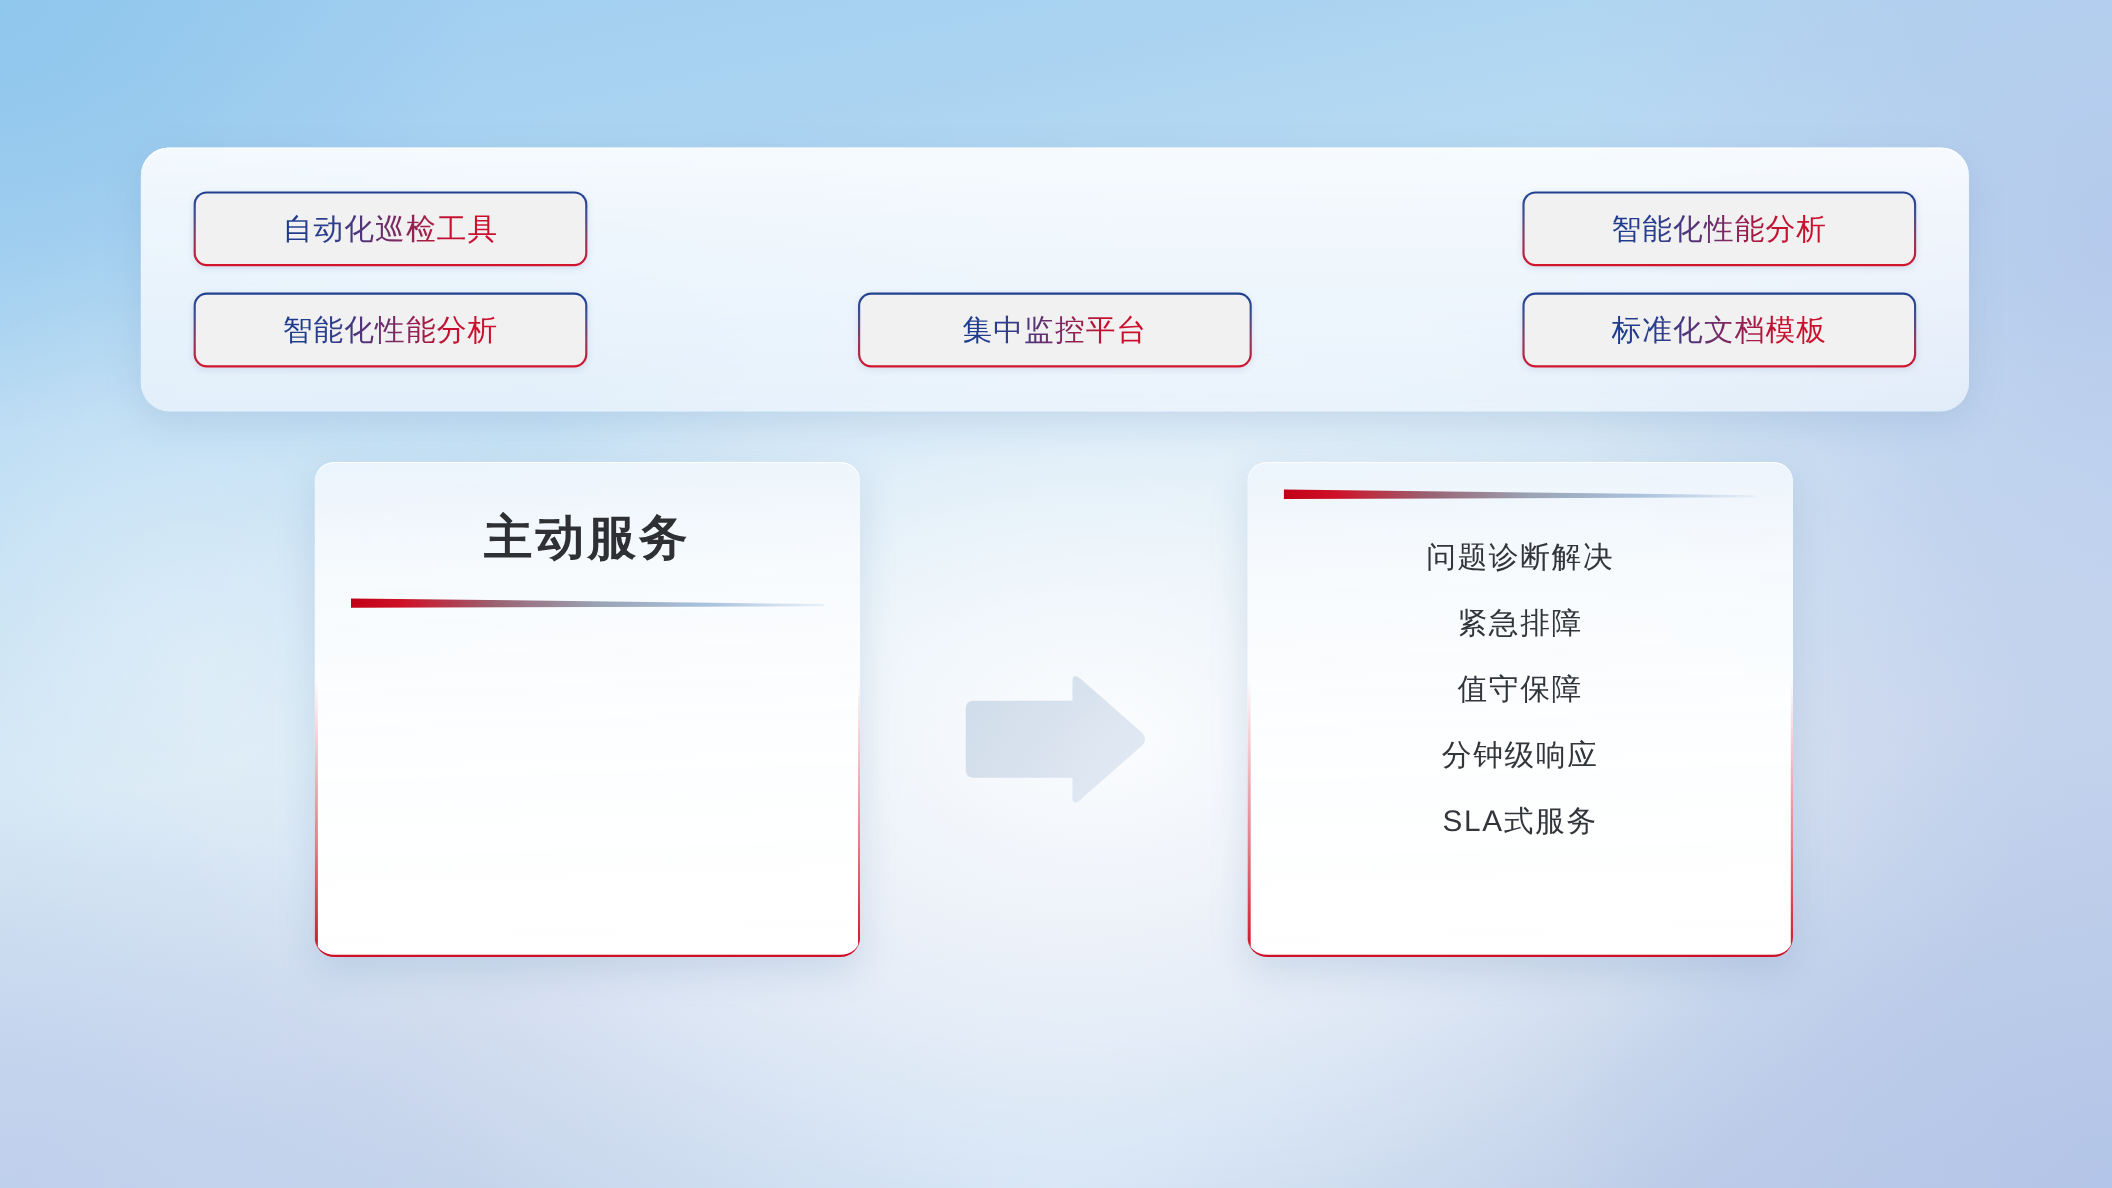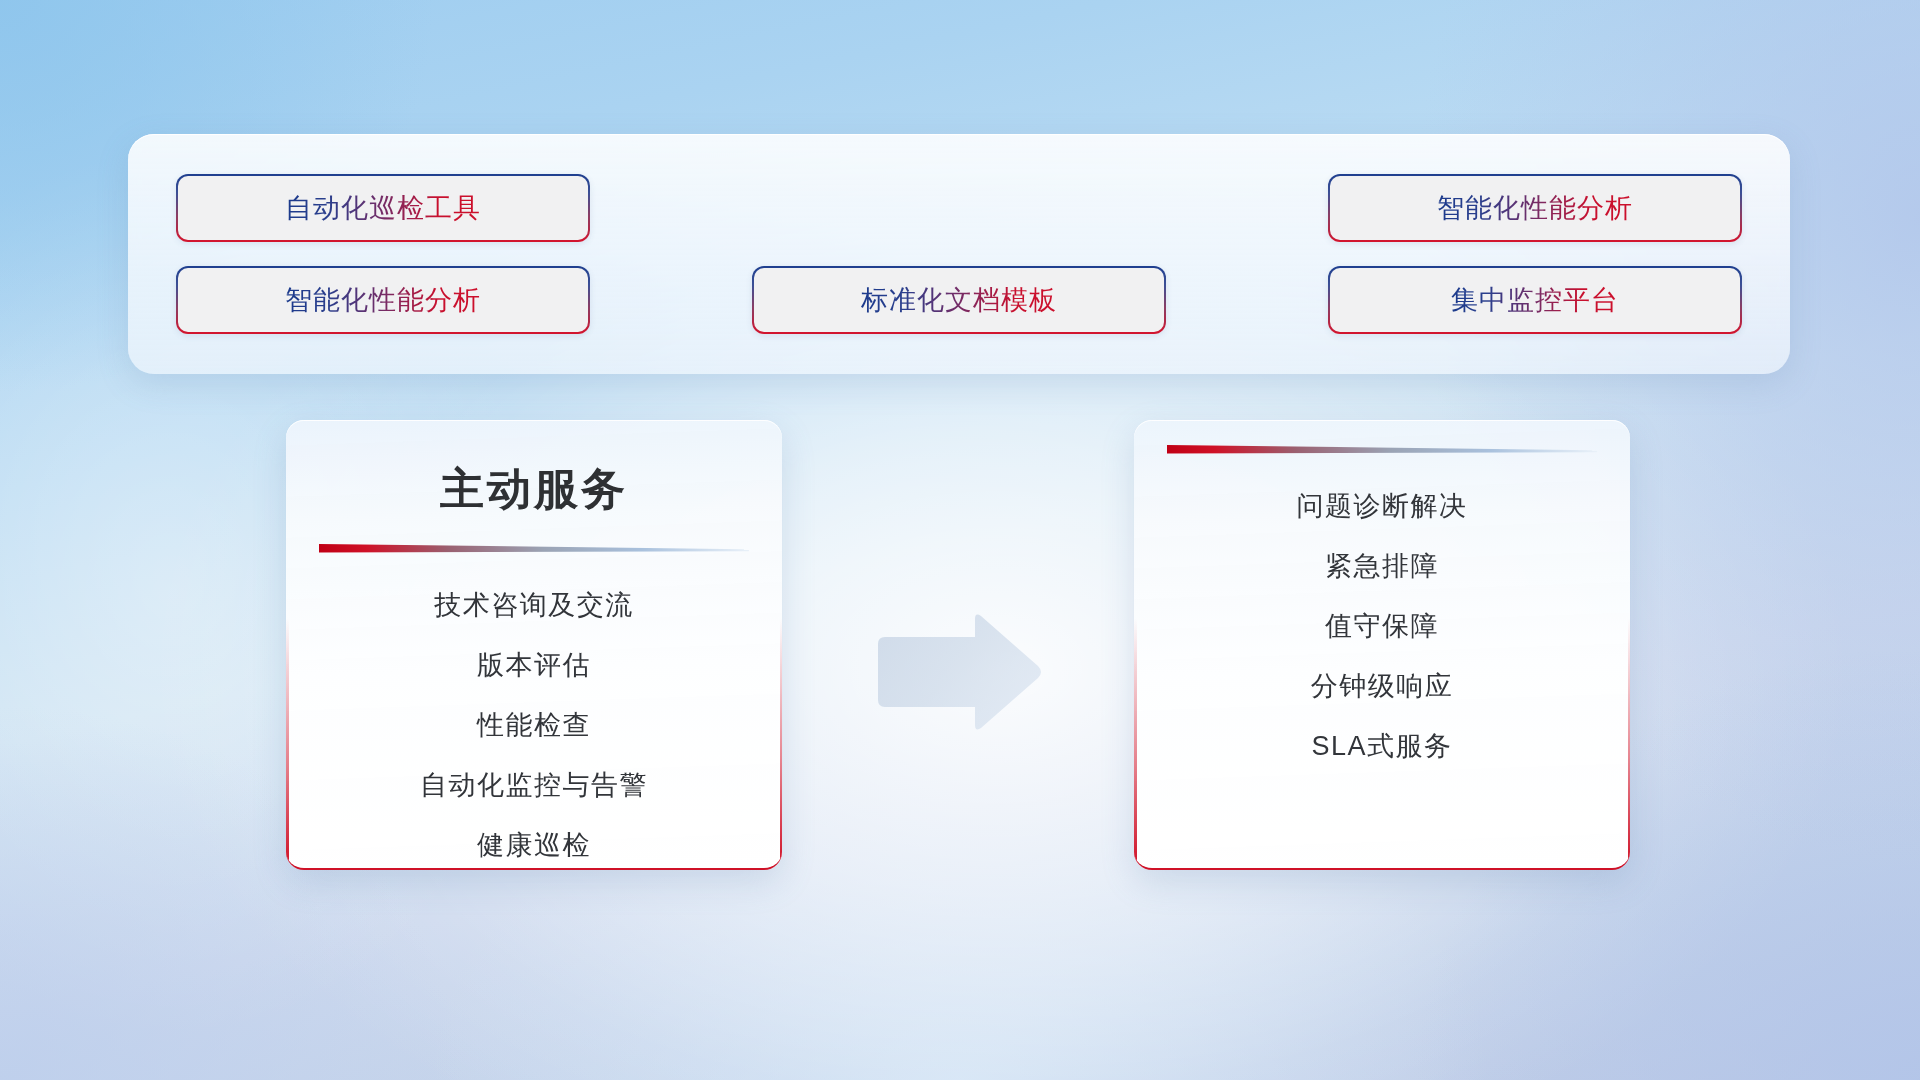--- a/index.html
+++ b/index.html
@@ -41,21 +41,21 @@
     backdrop-filter:blur(6px);
     display:flex;
     flex-direction:column;
     justify-content:center;
     align-items:center;
     gap:24px;
     padding:26px 48px;
   }
   .pill-row { display:flex; width:100%; justify-content:space-between; }
   .pill-wrap {
-    width:414px; height:68px;
+    width:358px; height:68px;
     border-radius:12px;
     padding:2px;
     background:linear-gradient(180deg, #1f3f8f 0%, #3b4f95 28%, #8d3c62 62%, #d4132c 100%);
     box-shadow:0 2px 6px rgba(60,90,140,0.12);
   }
   .pill {
     width:100%; height:100%;
     border-radius:10px;
     background:#f1f1f2;
     display:flex; align-items:center; justify-content:center;
@@ -151,26 +151,26 @@
     </div>
 
     <div class="pill-row">
       <div class="pill-wrap">
         <div class="pill">
           <span class="pill-label">智能化性能分析</span>
         </div>
       </div>
       <div class="pill-wrap">
         <div class="pill">
+          <span class="pill-label">集中监控平台</span>
+        </div>
+      </div>
+      <div class="pill-wrap">
+        <div class="pill">
           <span class="pill-label">标准化文档模板</span>
-        </div>
-      </div>
-      <div class="pill-wrap">
-        <div class="pill">
-          <span class="pill-label">集中监控平台</span>
         </div>
       </div>
     </div>
 
   </div>
 
   <div class="card card-left">
     <div class="card-title">主动服务</div>
 
     <div class="divider">
@@ -182,27 +182,20 @@
             <stop offset="30%" stop-color="#9a6070"></stop>
             <stop offset="52%" stop-color="#9aa3b4"></stop>
             <stop offset="75%" stop-color="#a9c1dd"></stop>
             <stop offset="100%" stop-color="#e9f1f9"></stop>
           </linearGradient>
         </defs>
         <polygon points="0,1 430,6.2 430,8.2 0,9.6" fill="url(#divGradL)"></polygon>
       </svg>
     </div>
 
-    <div class="card-items">
-      <div class="card-item">技术咨询及交流</div>
-      <div class="card-item">版本评估</div>
-      <div class="card-item">性能检查</div>
-      <div class="card-item">自动化监控与告警</div>
-      <div class="card-item">健康巡检</div>
-    </div>
   </div>
 
   <div class="arrow">
     <svg viewBox="0 0 172 120" aria-hidden="true">
       <defs>
         <linearGradient id="arrowGrad" x1="0" y1="0" x2="1" y2="0.6">
           <stop offset="0%" stop-color="#b9c9de" stop-opacity="0.62"></stop>
           <stop offset="55%" stop-color="#c3d2e4" stop-opacity="0.60"></stop>
           <stop offset="100%" stop-color="#cfdcec" stop-opacity="0.58"></stop>
         </linearGradient>

